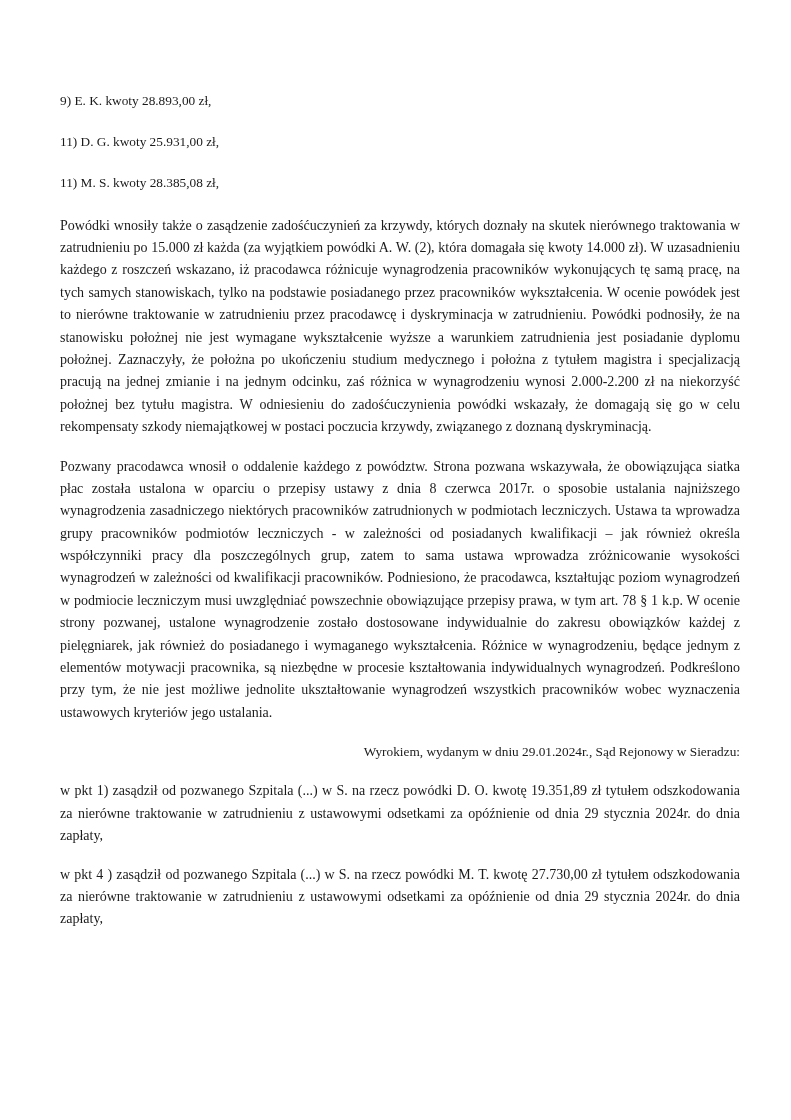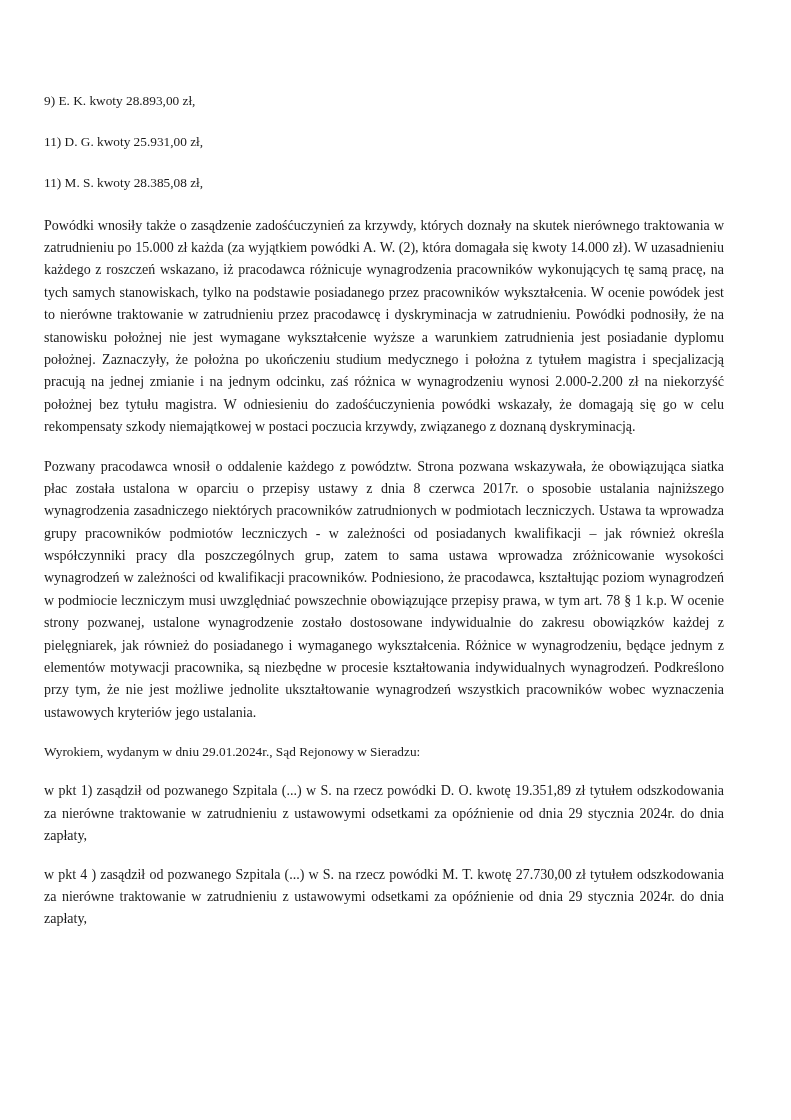--- a/index.html
+++ b/index.html
@@ -11,21 +11,21 @@
     position: relative;
     width: 791px;
     height: 1120px;
     background: #ffffff;
     margin: 0 auto;
     overflow: hidden;
     box-sizing: border-box;
   }
   .content {
     position: absolute;
-    left: 44px;
+    left: 60px;
     top: 92px;
     width: 680px;
   }
   .list-item {
     font-family: "Liberation Serif", "DejaVu Serif", serif;
     font-size: 13.3px;
     color: #1a1a1a;
     line-height: 1.42;
     margin: 0 0 22px 0;
     text-align: left;
@@ -42,21 +42,21 @@
     hyphens: none;
   }
   .para-tight {
     margin-bottom: 16px;
   }
   .heading-line {
     font-family: "Liberation Serif", "DejaVu Serif", serif;
     font-size: 13.3px;
     color: #1a1a1a;
     line-height: 1.60;
-    text-align: left;
+    text-align: right;
     margin: 0 0 18px 0;
   }
 </style>
 </head>
 <body>
 
 <div class="page">
   <div class="content">
 
     <div>

